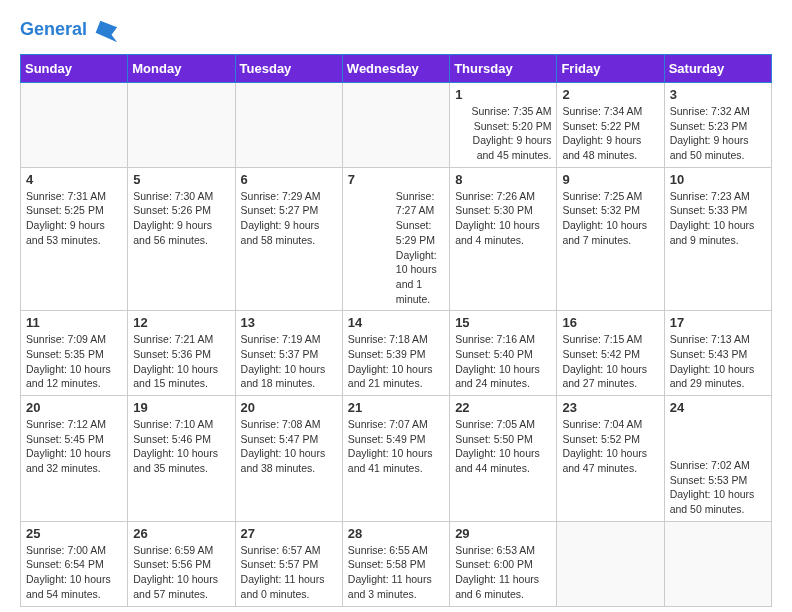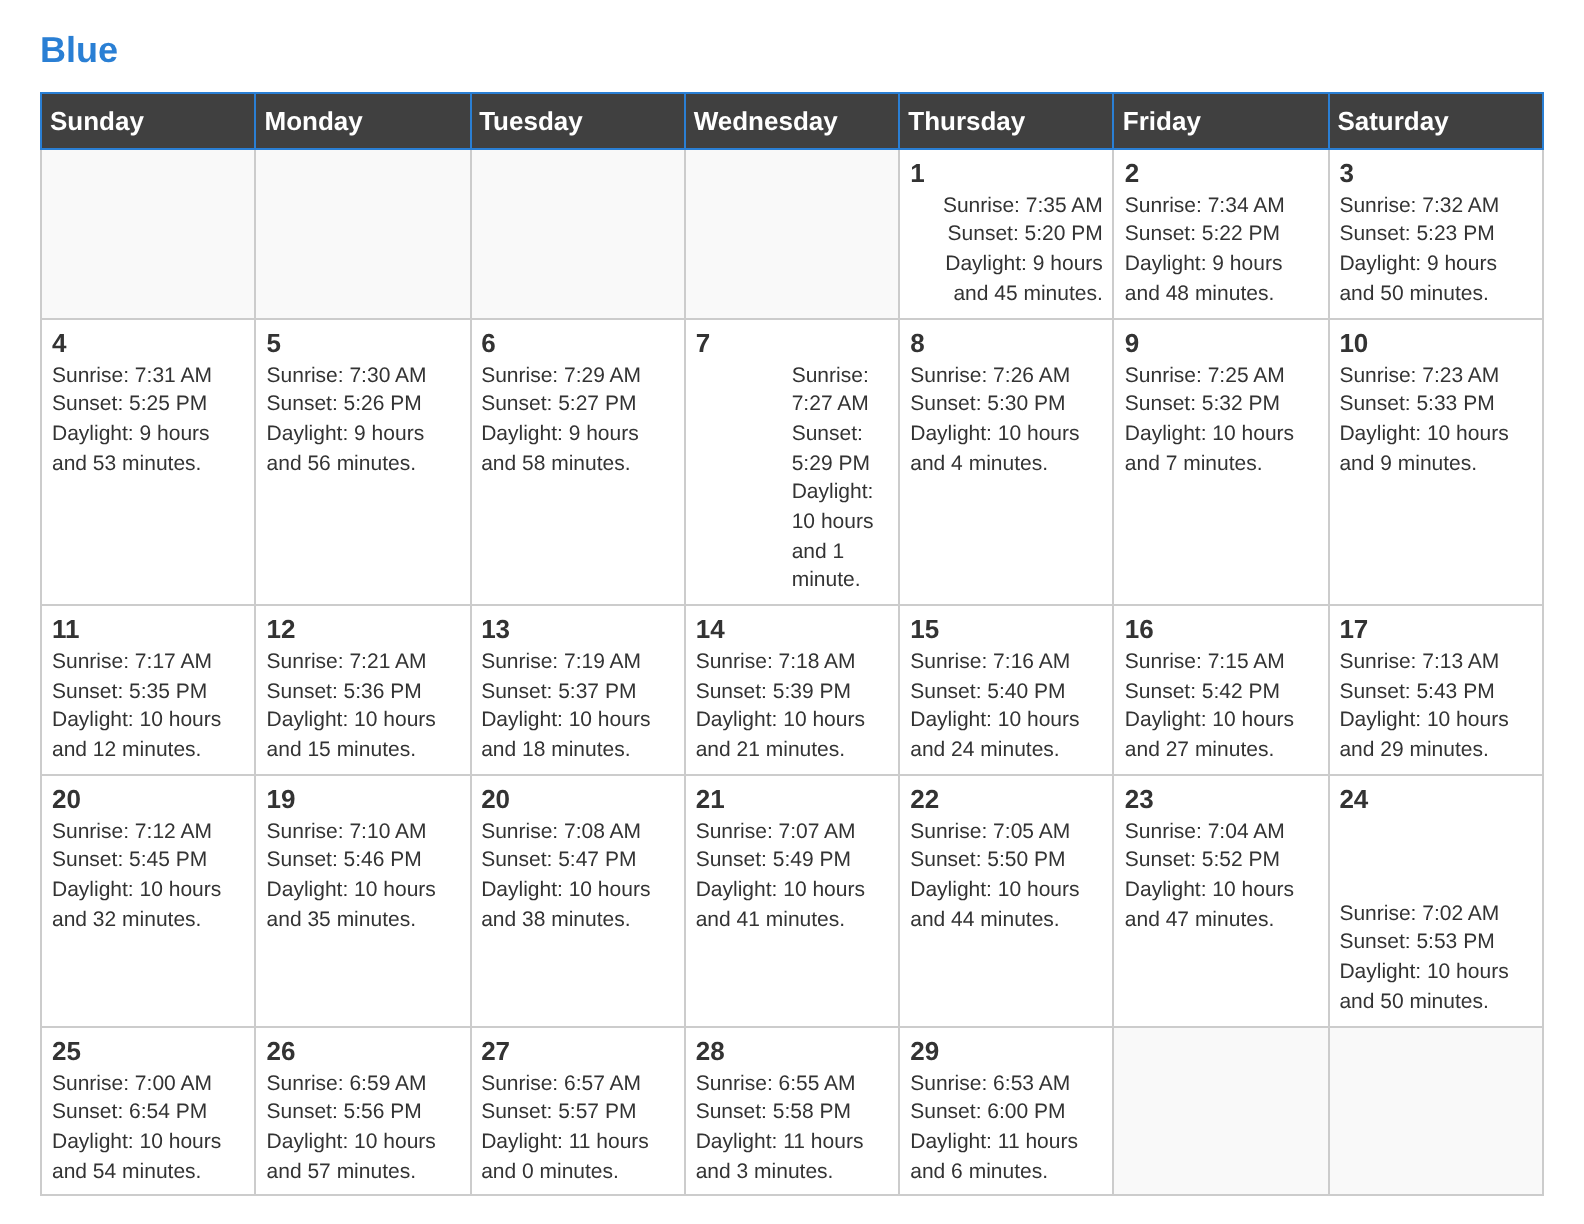--- a/index.html
+++ b/index.html
@@ -47,21 +47,21 @@
       font-size: 16px;
       color: #333;
       font-weight: bold;
     }
     table {
       width: 100%;
       border-collapse: collapse;
       font-size: 11px;
     }
     thead tr {
-      background-color: #404040;
+      background-color: #6d28d9;
     }
     thead th {
       color: #fff;
       padding: 6px 4px;
       text-align: left;
       font-size: 13px;
       font-weight: bold;
       border: 1px solid #2a7fd4;
     }
     tbody td {
@@ -88,21 +88,28 @@
     }
     tbody tr:nth-child(odd) {
     }
   </style>
 </head>
 <body>
 
 <div class="header-area">
   <div class="logo">
     <div>
-      <div class="logo-text" style="color:#2a7fd4;font-size:18px;font-weight:bold;">Blue</div>
+      <div style="display:flex;align-items:center;">
+        <div class="logo-text">
+          <span>General</span>
+        </div>
+        <svg class="logo-icon" viewBox="0 0 30 30">
+          <polygon points="10,5 28,12 22,20 28,28 5,18" fill="#2a7fd4"></polygon>
+        </svg>
+      </div>
     </div>
   </div>
   <div class="title-area">
     <div class="calendar-title"></div>
     <div class="calendar-subtitle"></div>
   </div>
 </div>
 
 <table>
   <thead>
@@ -191,21 +198,21 @@
           <div class="day-number">10</div>
           <div class="day-info" style="white-space: pre-line;">Sunrise: 7:23 AM
 Sunset: 5:33 PM
 Daylight: 10 hours
 and 9 minutes.</div>
         </td>
       </tr>
       <tr>
         <td>
           <div class="day-number">11</div>
-          <div class="day-info" style="white-space: pre-line;">Sunrise: 7:17 AM
+          <div class="day-info" style="white-space: pre-line;">Sunrise: 7:09 AM
 Sunset: 5:35 PM
 Daylight: 10 hours
 and 12 minutes.</div>
         </td>
         <td>
           <div class="day-number">12</div>
           <div class="day-info" style="white-space: pre-line;">Sunrise: 7:21 AM
 Sunset: 5:36 PM
 Daylight: 10 hours
 and 15 minutes.</div>

